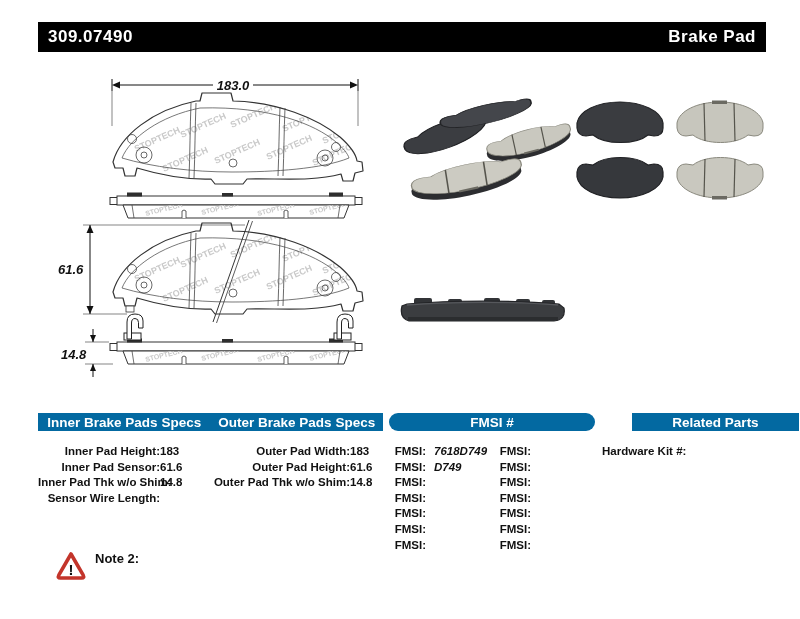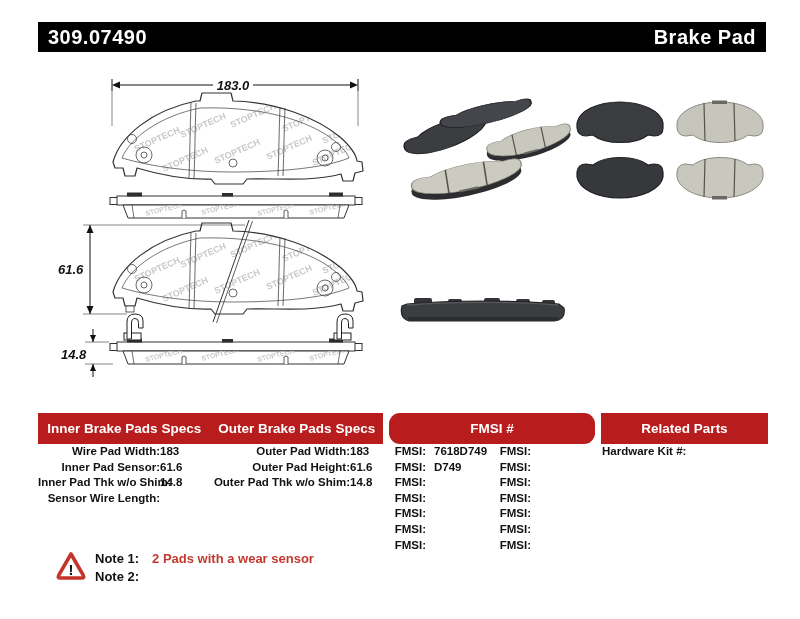--- a/index.html
+++ b/index.html
@@ -1,35 +1,35 @@
 <!DOCTYPE html>
 <html><head>
 <meta charset="utf-8">
 <style>
   html,body{margin:0;padding:0;background:#fff;}
   #page{position:relative;width:800px;height:619px;background:#fff;overflow:hidden;
         font-family:"Liberation Sans",sans-serif;color:#111;}
   
   .header-bar{position:absolute;left:38px;top:22px;width:728px;height:30px;background:#000;
               display:flex;align-items:center;justify-content:space-between;padding:0 10px;box-sizing:border-box;}
-  .header-bar .pn,.header-bar .pt{color:#fff;font-weight:bold;font-size:20px;letter-spacing:0.5px;}
+  .header-bar .pn,.header-bar .pt{color:#fff;font-weight:bold;font-size:17px;letter-spacing:0.5px;}
   
-  .tbar{position:absolute;top:413px;height:31px;background:#b91c1c;color:#fff;font-weight:bold;
+  .tbar{position:absolute;top:413px;height:18px;background:#0369a1;color:#fff;font-weight:bold;
         font-size:13.5px;display:flex;align-items:center;justify-content:center;}
   .tbar.split{justify-content:space-around;}
   .tbar.split span{flex:1;text-align:center;}
   
   .speccol{position:absolute;font-size:11.5px;font-weight:bold;line-height:15.6px;white-space:nowrap;}
   .srow{display:flex;height:15.6px;}
   .slabel{display:inline-block;text-align:right;}
   .inner .slabel{width:122px;}
   .outer .slabel{width:140px;}
   .sval{}
   .frow .slabel{width:34px;text-align:right;}
-  .frow .sval{margin-left:8px;}
+  .frow .sval{margin-left:8px;font-style:italic;}
   
   .note-block{position:absolute;left:95px;top:549px;font-size:13px;font-weight:bold;}
   .nrow{display:flex;height:18px;align-items:center;}
   .ntext{margin-left:13px;color:#c3392e;}
   .warn{position:absolute;left:55px;top:550px;}
   svg text{font-family:"Liberation Sans",sans-serif;}
   .dimtxt{font-weight:bold;font-style:italic;font-size:13px;fill:#111;}
   .wmtxt{font-weight:bold;fill:#c9c9c9;}
 </style>
 </head>
@@ -211,27 +211,27 @@
     </g>
   </svg>
 
   <div class="tbar split" style="left:38px;width:345px;">
     <span>Inner Brake Pads Specs</span>
     <span>Outer Brake Pads Specs</span>
   </div>
   <div class="tbar" style="left:389px;width:206px;border-radius:11px;">
     <span>FMSI #</span>
   </div>
-  <div class="tbar" style="left:601px;width:167px;">
+  <div class="tbar" style="left:632px;width:167px;">
     <span>Related Parts</span>
   </div>
 
   <div class="speccol inner" style="left:38px;top:444px;">
     <div class="srow">
-        <span class="slabel">Wire Pad Width:</span>
+        <span class="slabel">Inner Pad Height:</span>
         <span class="sval">183</span>
       </div>
     <div class="srow">
         <span class="slabel">Inner Pad Sensor:</span>
         <span class="sval">61.6</span>
       </div>
     <div class="srow">
         <span class="slabel">Inner Pad Thk w/o Shim:</span>
         <span class="sval">14.8</span>
       </div>
@@ -324,23 +324,19 @@
         <span class="sval"></span>
       </div>
   </div>
 
   <svg class="warn" width="32" height="32" viewBox="0 0 32 32">
     <path d="M16,4 L28.2,25.2 Q29.6,28 26.7,28 L5.3,28 Q2.4,28 3.8,25.2 Z" fill="#fff" stroke="#c3352b" stroke-width="3.6" stroke-linejoin="round"></path>
     <text x="16" y="25" text-anchor="middle" font-size="15" font-weight="bold" fill="#111">!</text>
   </svg>
 
   <div class="note-block">
-    <div class="nrow">
-      <span>Note 1:</span>
-      <span class="ntext">2 Pads with a wear sensor</span>
-    </div>
     <div class="nrow">
       <span>Note 2:</span>
       <span class="ntext"></span>
     </div>
   </div>
 
 </div>
 
 </body></html>

